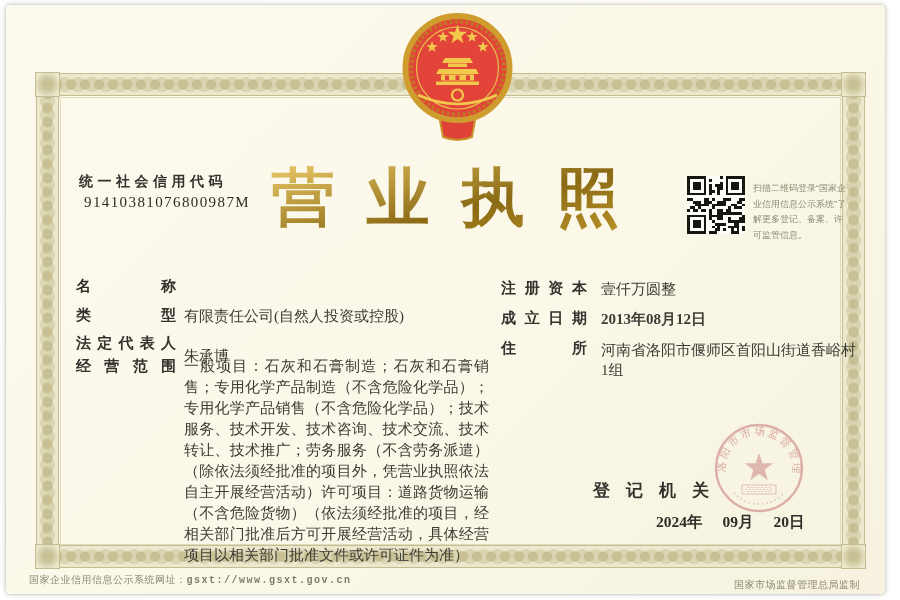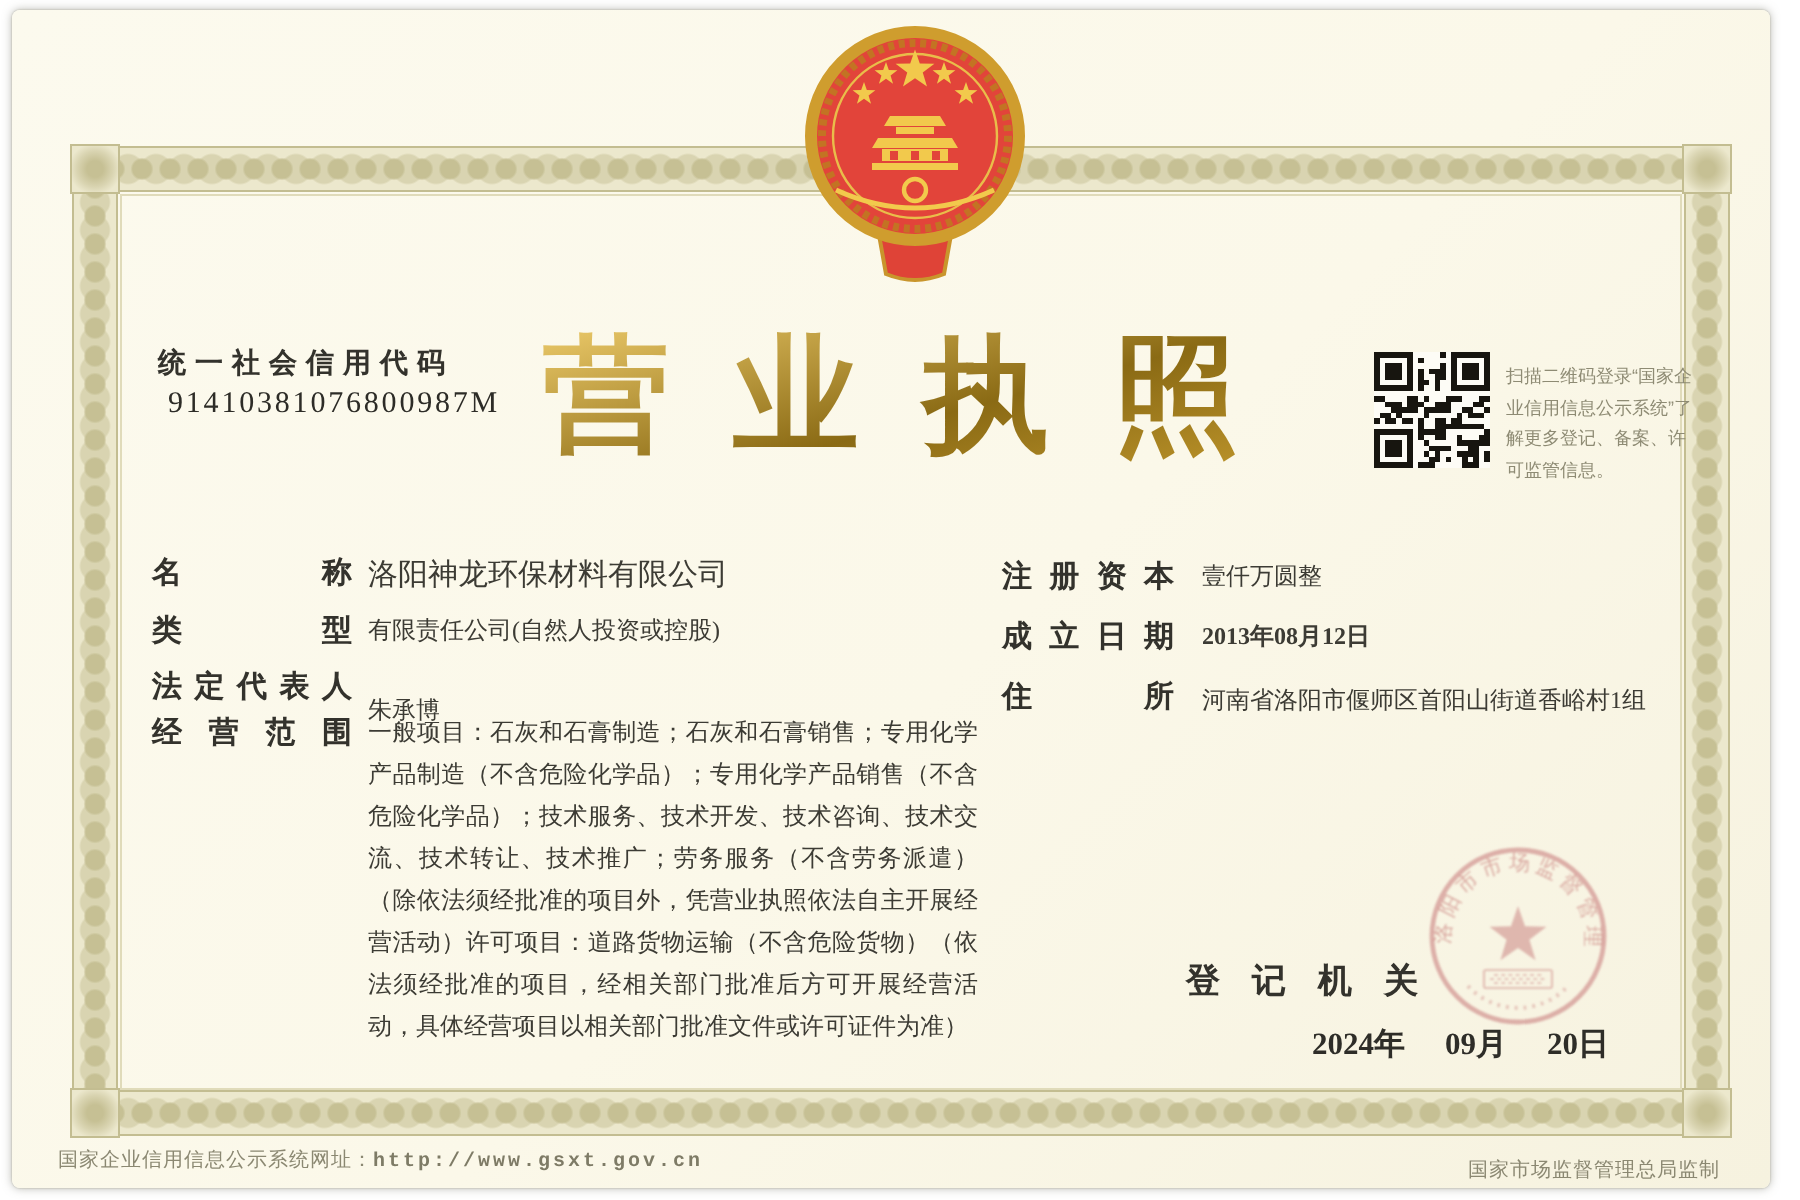--- a/index.html
+++ b/index.html
@@ -35,21 +35,21 @@
     letter-spacing:32px;padding-left:32px;
     background:linear-gradient(165deg,#caa33c 5%,#ecca6a 25%,#8a6a14 55%,#c49a2e 80%,#6d5410 100%);
     -webkit-background-clip:text;background-clip:text;color:transparent;}
   
   #qr-wrap{position:absolute;left:687px;top:176px;width:58px;height:58px;}
   #qr-caption{position:absolute;left:753px;top:181px;width:97px;font-size:9px;
     line-height:15.5px;color:#8e8b74;font-weight:normal;}
   
   .flabel{position:absolute;font-weight:bold;font-size:15px;color:#33322c;
     text-align:justify;text-align-last:justify;text-justify:inter-character;}
-  .fvalue{position:absolute;font-family:"Liberation Serif",serif;font-size:12px;
+  .fvalue{position:absolute;font-family:"Liberation Serif",serif;font-size:15px;
     color:#3c3b34;}
   .lbl-l{left:76px;width:100px;}
   .val-l{left:184px;width:305px;}
   .lbl-r{left:501px;width:86px;}
   .val-r{left:601px;width:257px;}
   #scope-value{line-height:21px;text-align:justify;}
   #addr-value{line-height:20px;}
   
   #registrar-label{position:absolute;left:593px;top:479px;width:116px;font-size:17px;}
   #issue-date{position:absolute;left:656px;top:512px;font-family:"Liberation Serif",serif;
@@ -253,21 +253,20 @@
         <rect x="42" y="0" width="21" height="21" fill="#17150f"></rect>
         <rect x="45" y="3" width="15" height="15" fill="#fdfcf6"></rect>
         <rect x="48" y="6" width="9" height="9" fill="#17150f"></rect>
         <rect x="0" y="42" width="21" height="21" fill="#17150f"></rect>
         <rect x="3" y="45" width="15" height="15" fill="#fdfcf6"></rect>
         <rect x="6" y="48" width="9" height="9" fill="#17150f"></rect>
       </svg></div>
   <div id="qr-caption">扫描二维码登录“国家企业信用信息公示系统”了解更多登记、备案、许可监管信息。</div>
 
   <div class="flabel lbl-l" style="top:277px;">名称</div>
-  <div class="fvalue val-l" style="top:278px;font-size:15px;">洛阳神龙环保材料有限公司</div>
   <div class="flabel lbl-l" style="top:306px;">类型</div>
   <div class="fvalue val-l" style="top:307px;">有限责任公司(自然人投资或控股)</div>
   <div class="flabel lbl-l" style="top:334px;">法定代表人</div>
   <div class="fvalue val-l" style="top:347px;font-family:Liberation Mono, monospace;">朱承博</div>
   <div class="flabel lbl-l" style="top:357px;">经营范围</div>
   <div class="fvalue val-l" id="scope-value" style="top:356px;">一般项目：石灰和石膏制造；石灰和石膏销售；专用化学产品制造（不含危险化学品）；专用化学产品销售（不含危险化学品）；技术服务、技术开发、技术咨询、技术交流、技术转让、技术推广；劳务服务（不含劳务派遣）（除依法须经批准的项目外，凭营业执照依法自主开展经营活动）许可项目：道路货物运输（不含危险货物）（依法须经批准的项目，经相关部门批准后方可开展经营活动，具体经营项目以相关部门批准文件或许可证件为准）</div>
 
   <div class="flabel lbl-r" style="top:279px;">注册资本</div>
   <div class="fvalue val-r" style="top:280px;">壹仟万圆整</div>
   <div class="flabel lbl-r" style="top:309px;">成立日期</div>
@@ -290,16 +289,16 @@
     </text>
     <g transform="translate(47,47) scale(1.25)" fill="#cf8e8b" opacity=".7">
       <polygon points="0,-12 2.82,-3.88 11.41,-3.71 4.56,1.48 7.05,9.71 0,4.8 -7.05,9.71 -4.56,1.48 -11.41,-3.71 -2.82,-3.88"></polygon>
     </g>
     <rect x="30" y="64" width="34" height="9" rx="1" fill="none" stroke="#cf8e8b" stroke-width="1.1" opacity=".6"></rect>
     <path d="M33,68.5 h28 M35,66.5 h24 M35,70.5 h24" stroke="#cf8e8b" stroke-width="1" stroke-dasharray="2,1.6" opacity=".55"></path>
     <path d="M 22,72 A 34,34 0 0 0 72,72" fill="none" stroke="#cf8e8b" stroke-width="2" stroke-dasharray="1.4,3" opacity=".55"></path>
   </svg>
 
   <div class="footer" id="footer-left">
-    <span>国家企业信用信息公示系统网址：</span><span class="url">http://www.gsxt.gov.cn</span>
+    <span>国家企业信用信息公示系统网址：</span><span class="url">gsxt://www.gsxt.gov.cn</span>
   </div>
   <div class="footer" id="footer-right">国家市场监督管理总局监制</div>
 </div>
 
 </body></html>

